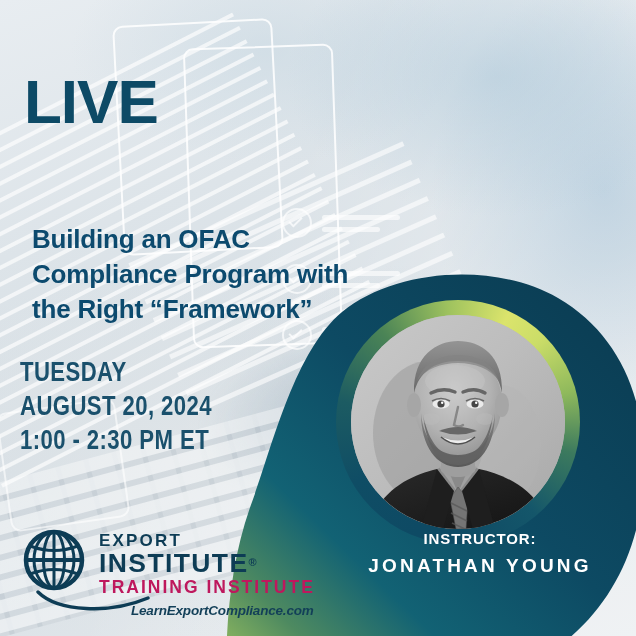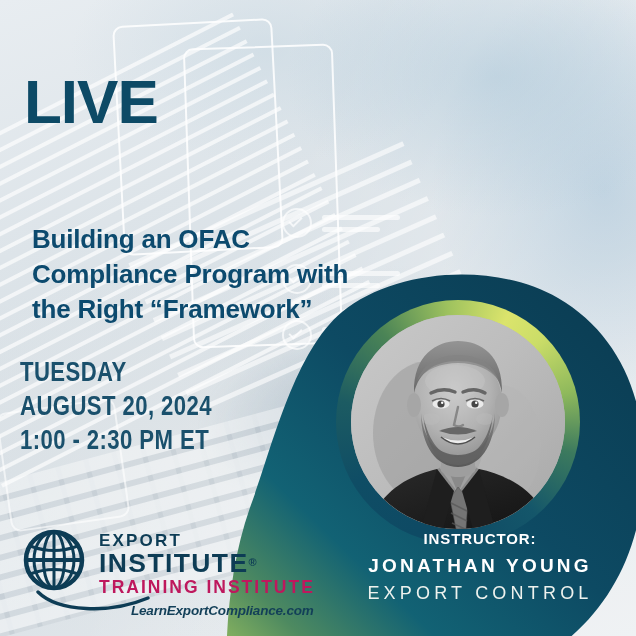--- a/index.html
+++ b/index.html
@@ -379,21 +379,20 @@
       <path d="M 90 122 q 17 14 34 0" stroke="#564f47" stroke-width="1.6" fill="none"></path>
 
       <ellipse cx="80" cy="104" rx="9" ry="6" fill="#c4bcb4" opacity=".35"></ellipse>
       <ellipse cx="134" cy="104" rx="9" ry="6" fill="#c4bcb4" opacity=".35"></ellipse>
     </svg>
   </div>
 
   <div class="instructor">
     <div class="inst-label">INSTRUCTOR:</div>
     <div class="inst-name">JONATHAN YOUNG</div>
-    <div class="inst-role">EXPORT CONTROL</div>
   </div>
 
   <div class="logo">
     <div class="globe-wrap">
       <svg width="68" height="78" viewBox="0 0 68 78" xmlns="http://www.w3.org/2000/svg">
         <g stroke="#0d3c55" fill="none" stroke-width="3">
           <circle cx="32" cy="32" r="28" stroke-width="4.5"></circle>
           <ellipse cx="32" cy="32" rx="10.5" ry="28"></ellipse>
           <ellipse cx="32" cy="32" rx="20" ry="28"></ellipse>
           <line x1="32" y1="4" x2="32" y2="60"></line>

